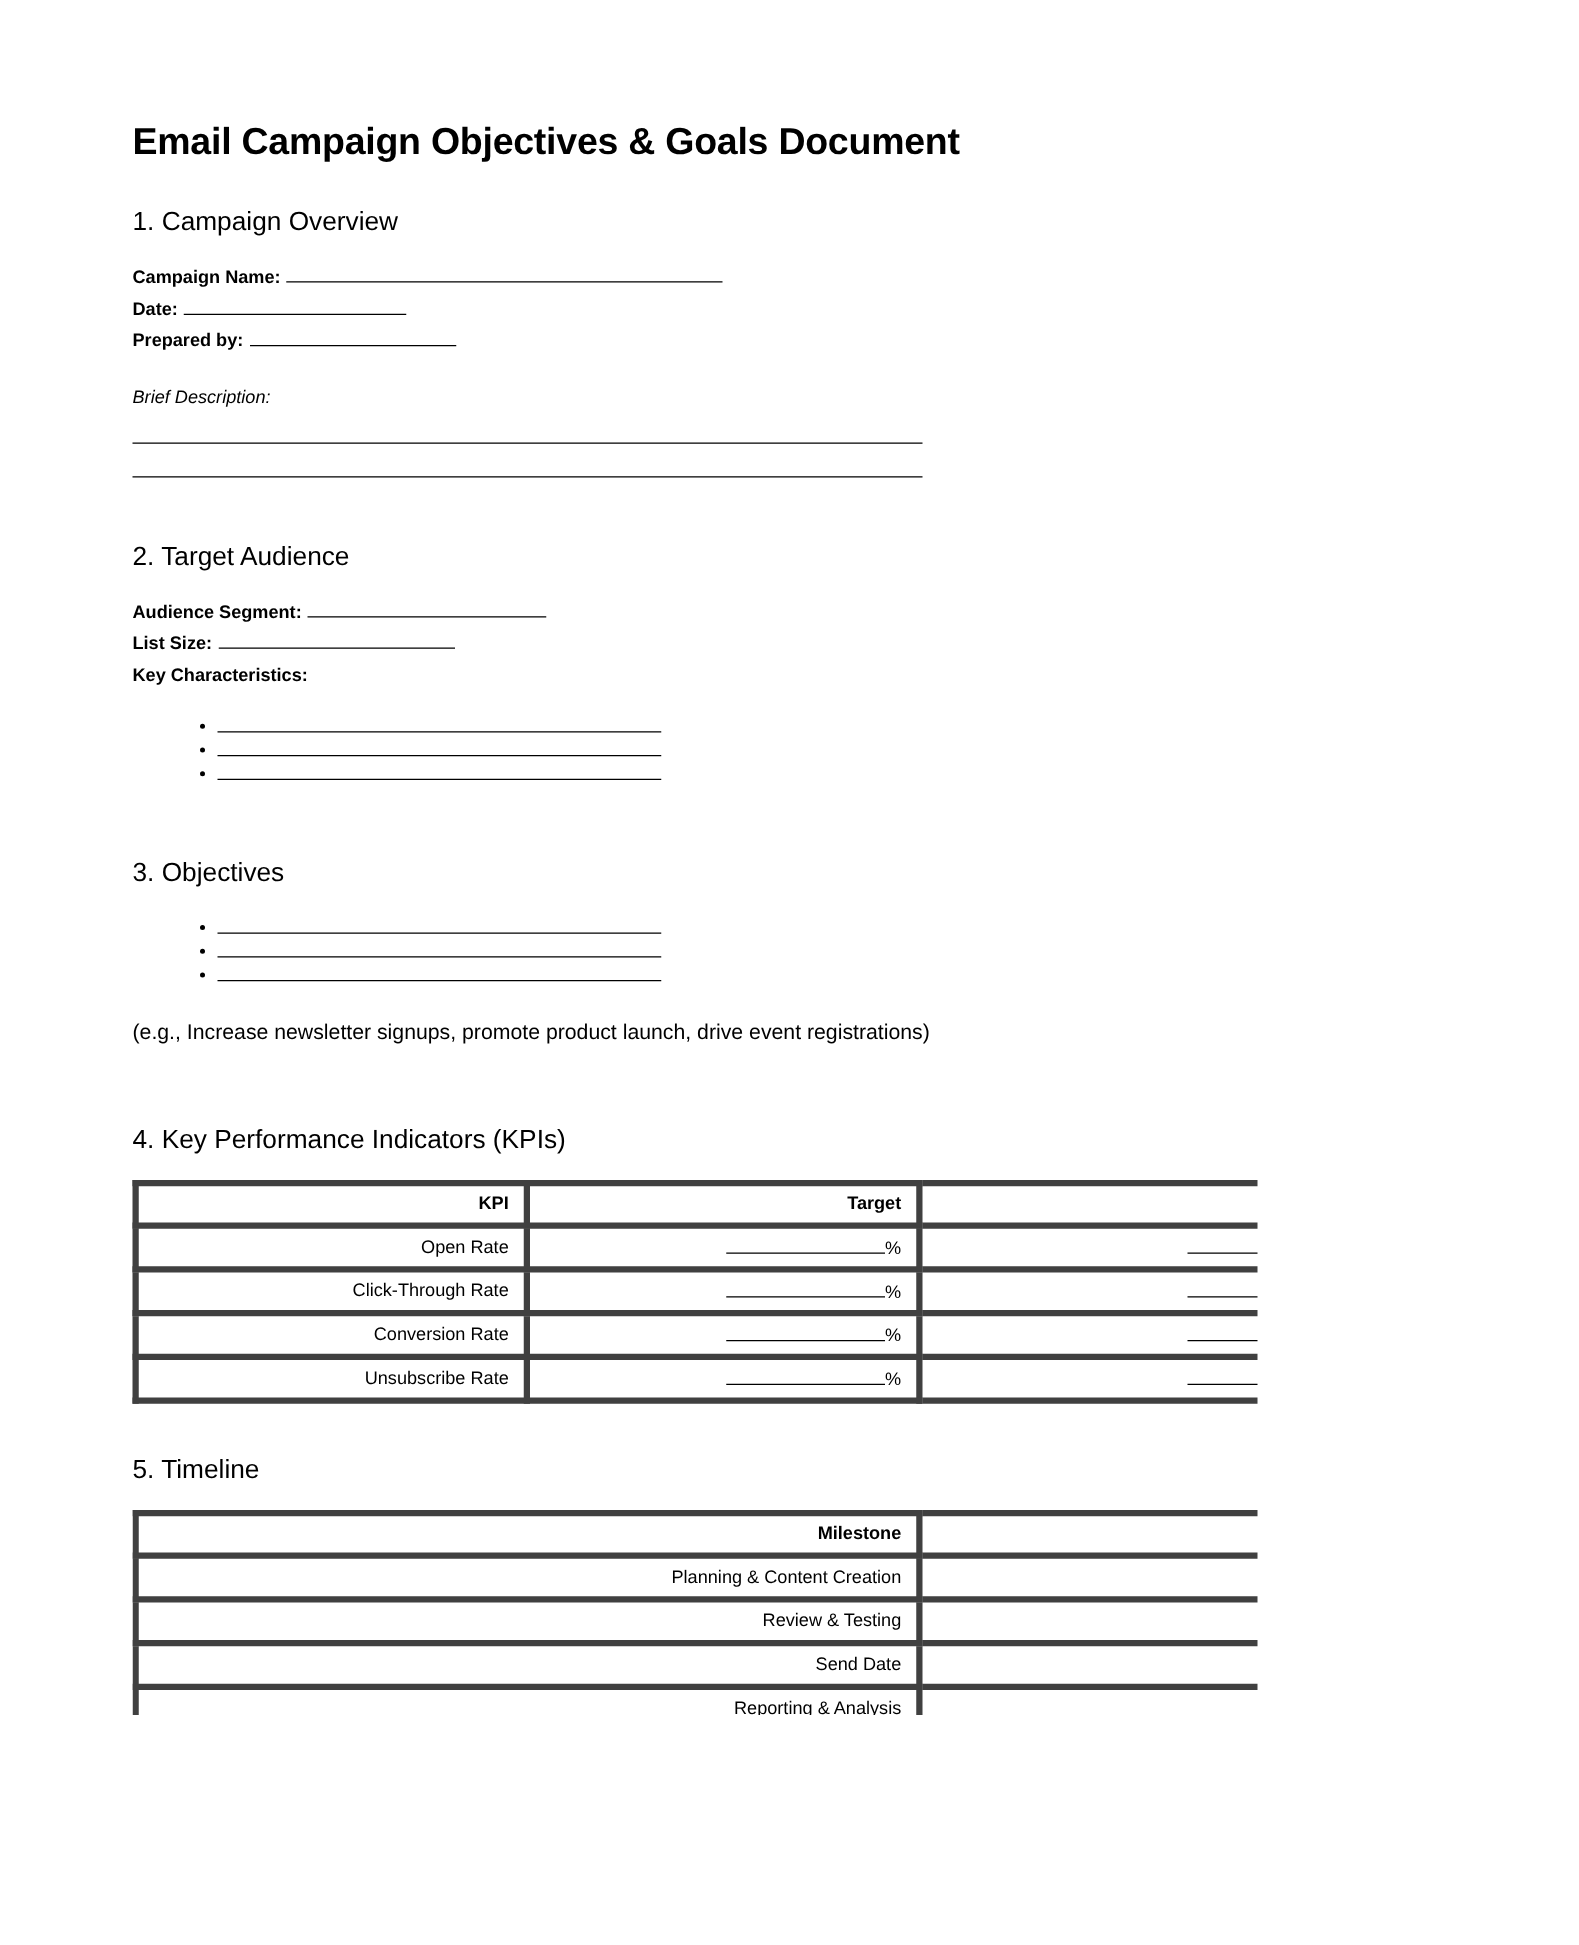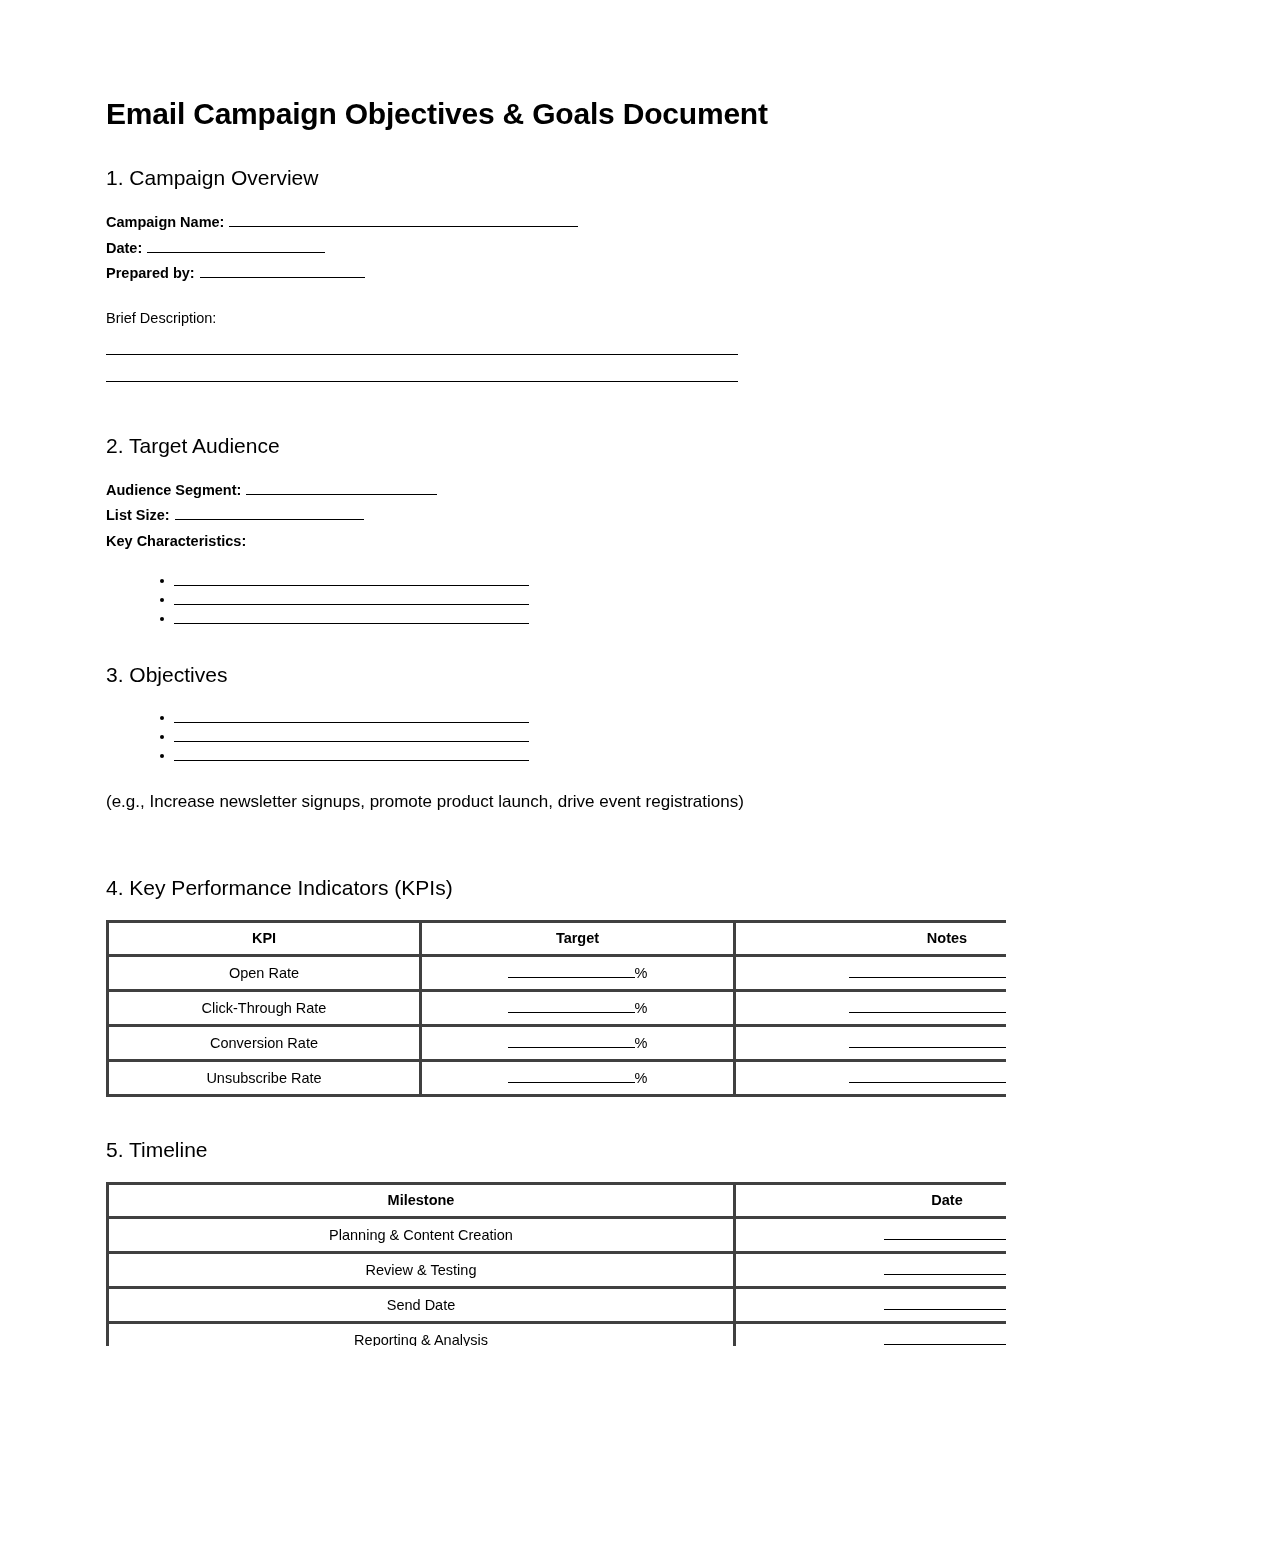--- a/index.html
+++ b/index.html
@@ -67,20 +67,21 @@
   .blank-prepared { width: 165px; }
   .blank-segment  { width: 191px; }
   .blank-listsize { width: 189px; }
 
   
   .plain-label {
     font-size: 14.5px;
     font-weight: normal;
     line-height: 20px;
     margin-top: 21px;
+    font-style: italic;
   }
   .desc-rule {
     width: 632px;
     border-bottom: 1.6px solid #000;
     height: 0;
   }
   .desc-rule.first { margin-top: 26px; }
   .desc-rule.second { margin-top: 26px; }
 
   
@@ -121,23 +122,23 @@
 
   
   table.doc-table {
     border-collapse: collapse;
     width: 1052px;
     margin-top: 19px;
     table-layout: fixed;
   }
   table.doc-table th,
   table.doc-table td {
-    border: 3px solid #404040;
+    border: 5px solid #404040;
     padding: 0 12px;
-    text-align: center;
+    text-align: right;
     vertical-align: middle;
     font-size: 14.5px;
     font-weight: normal;
     height: 35px;
     box-sizing: border-box;
     overflow: hidden;
   }
   table.doc-table th {
     font-weight: bold;
     height: 34px;
@@ -214,21 +215,21 @@
           </li>
         <li class="bullet-item">
             <span class="bullet-rule"></span>
           </li>
         <li class="bullet-item">
             <span class="bullet-rule"></span>
           </li>
       </ul>
     </div>
 
-    <div class="section" style="margin-top:34px;">
+    <div class="section" style="margin-top:58px;">
       <h2 class="section-heading">3. Objectives</h2>
 
       <ul class="bullet-list" style="margin-top:14px;">
         <li class="bullet-item">
             <span class="bullet-rule"></span>
           </li>
         <li class="bullet-item">
             <span class="bullet-rule"></span>
           </li>
         <li class="bullet-item">

